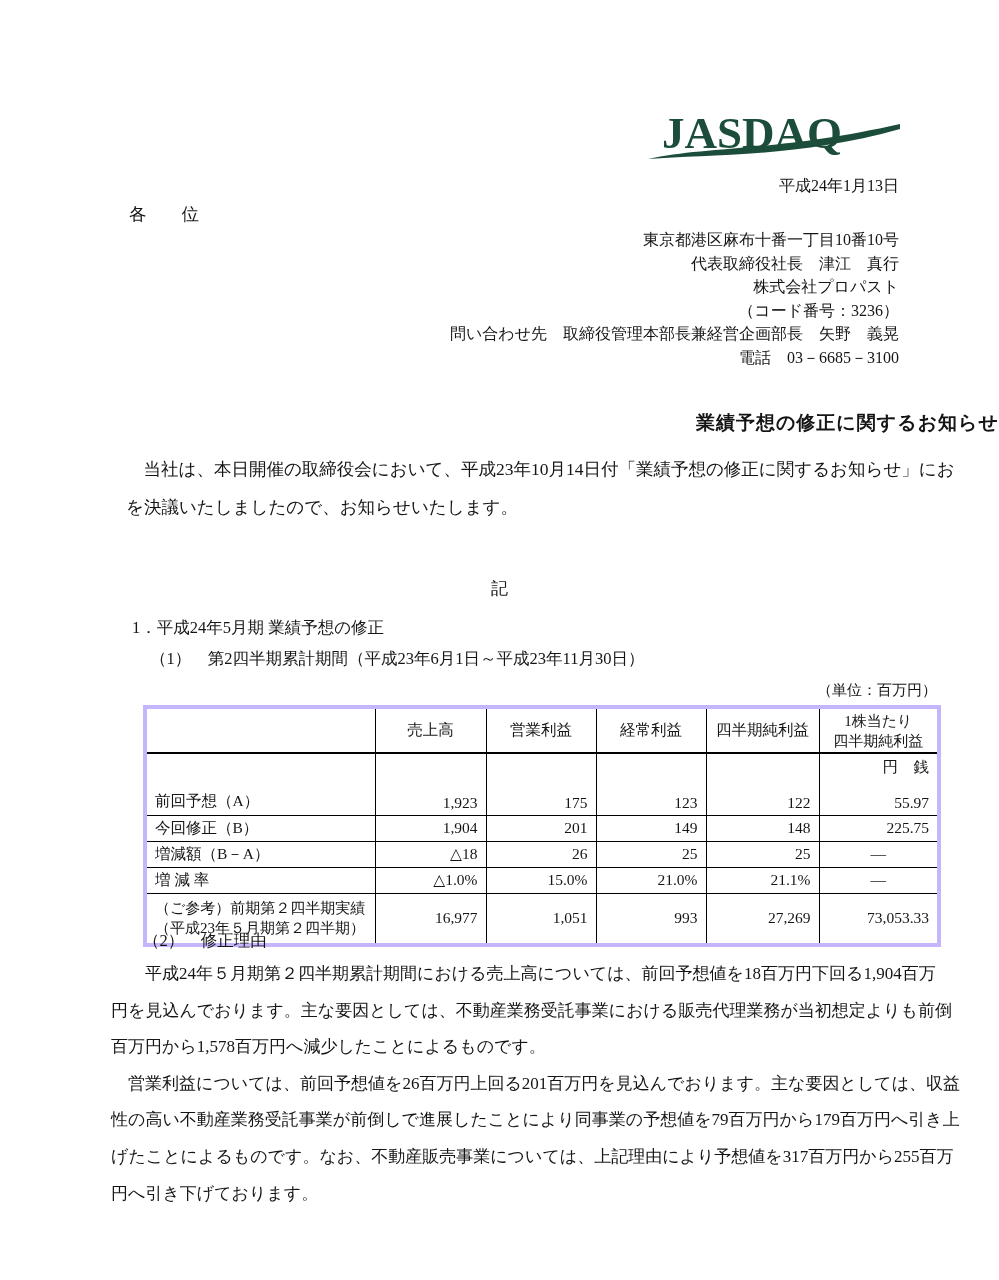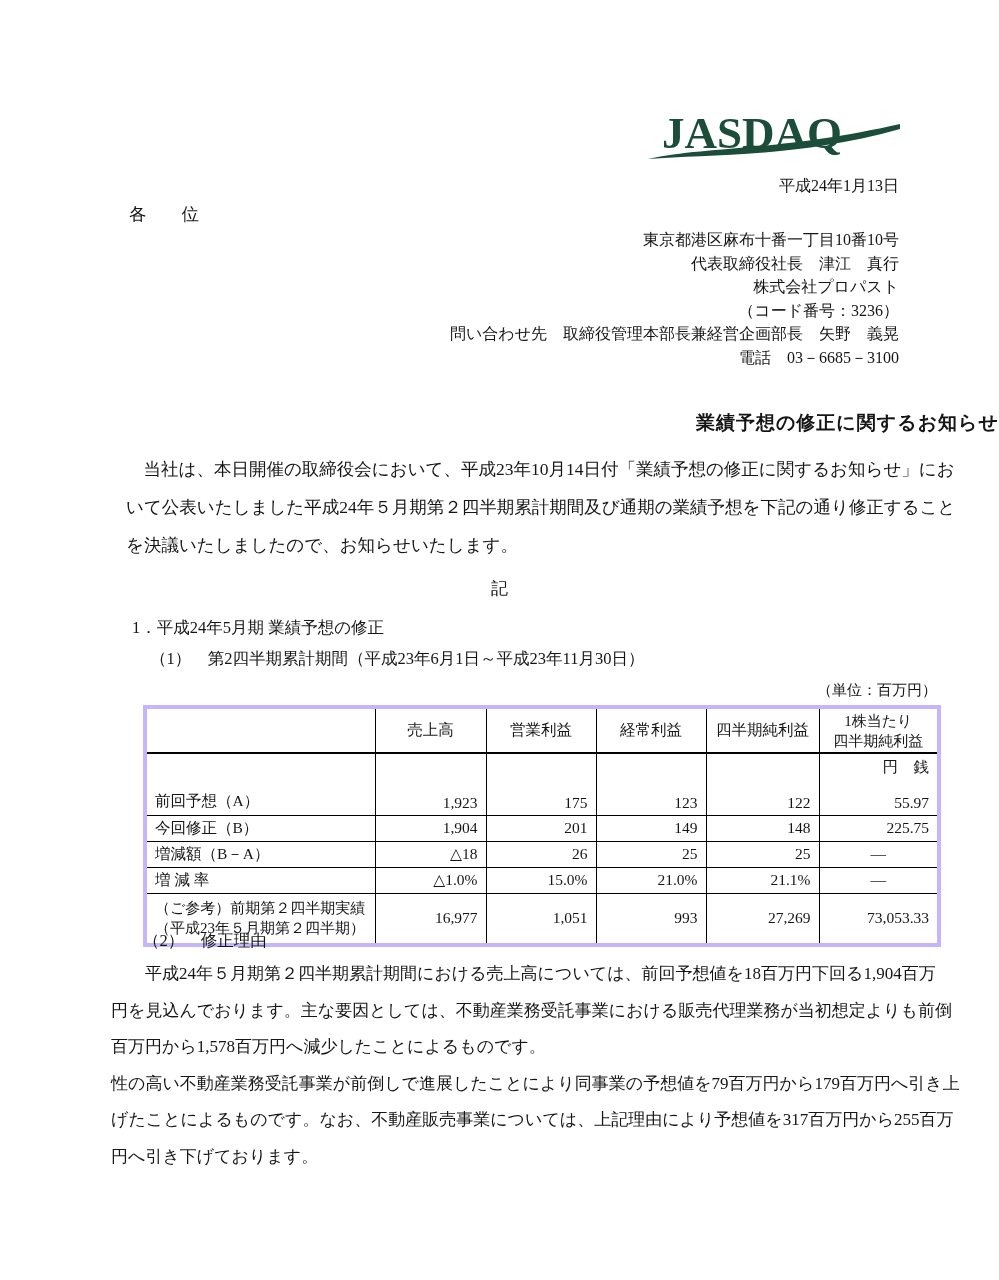--- a/index.html
+++ b/index.html
@@ -76,21 +76,20 @@
     <div>株式会社プロパスト</div>
     <div>（コード番号：3236）</div>
     <div>問い合わせ先　取締役管理本部長兼経営企画部長　矢野　義晃</div>
     <div>電話　03－6685－3100</div>
   </div>
 
   <div class="doc-title">業績予想の修正に関するお知らせ</div>
 
   <div class="intro">
     <div>　当社は、本日開催の取締役会において、平成23年10月14日付「業績予想の修正に関するお知らせ」にお</div>
-    <div>いて公表いたしました平成24年５月期第２四半期累計期間及び通期の業績予想を下記の通り修正すること</div>
     <div>を決議いたしましたので、お知らせいたします。</div>
   </div>
 
   <div class="ki-mark">記</div>
 
   <div class="sec1-heading">1．平成24年5月期 業績予想の修正</div>
   <div class="sec1-sub">（1）　第2四半期累計期間（平成23年6月1日～平成23年11月30日）</div>
 
   <div class="unit-note">（単位：百万円）</div>
 
@@ -163,19 +162,20 @@
     </tr>
   </tbody>
     </table>
 
   <div class="sec2-heading">（2）　修正理由</div>
 
   <div class="reasons">
     <div>　　平成24年５月期第２四半期累計期間における売上高については、前回予想値を18百万円下回る1,904百万</div>
     <div>円を見込んでおります。主な要因としては、不動産業務受託事業における販売代理業務が当初想定よりも前倒</div>
     <div>百万円から1,578百万円へ減少したことによるものです。</div>
+    <div>　営業利益については、前回予想値を26百万円上回る201百万円を見込んでおります。主な要因としては、収益</div>
     <div>性の高い不動産業務受託事業が前倒しで進展したことにより同事業の予想値を79百万円から179百万円へ引き上</div>
     <div>げたことによるものです。なお、不動産販売事業については、上記理由により予想値を317百万円から255百万</div>
     <div>円へ引き下げております。</div>
 
   </div>
 
 </div>
 
 </body></html>

